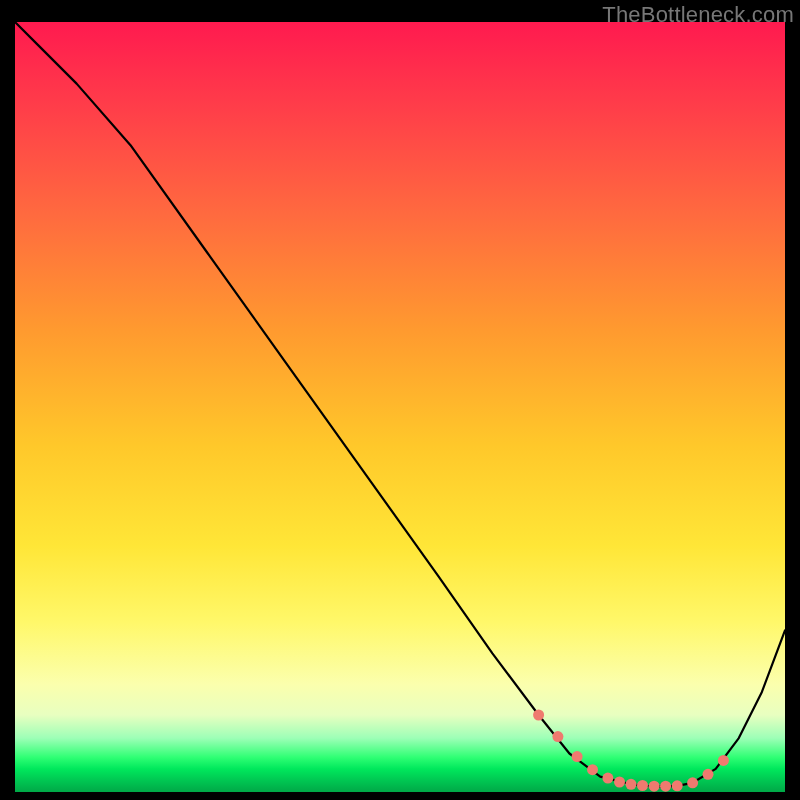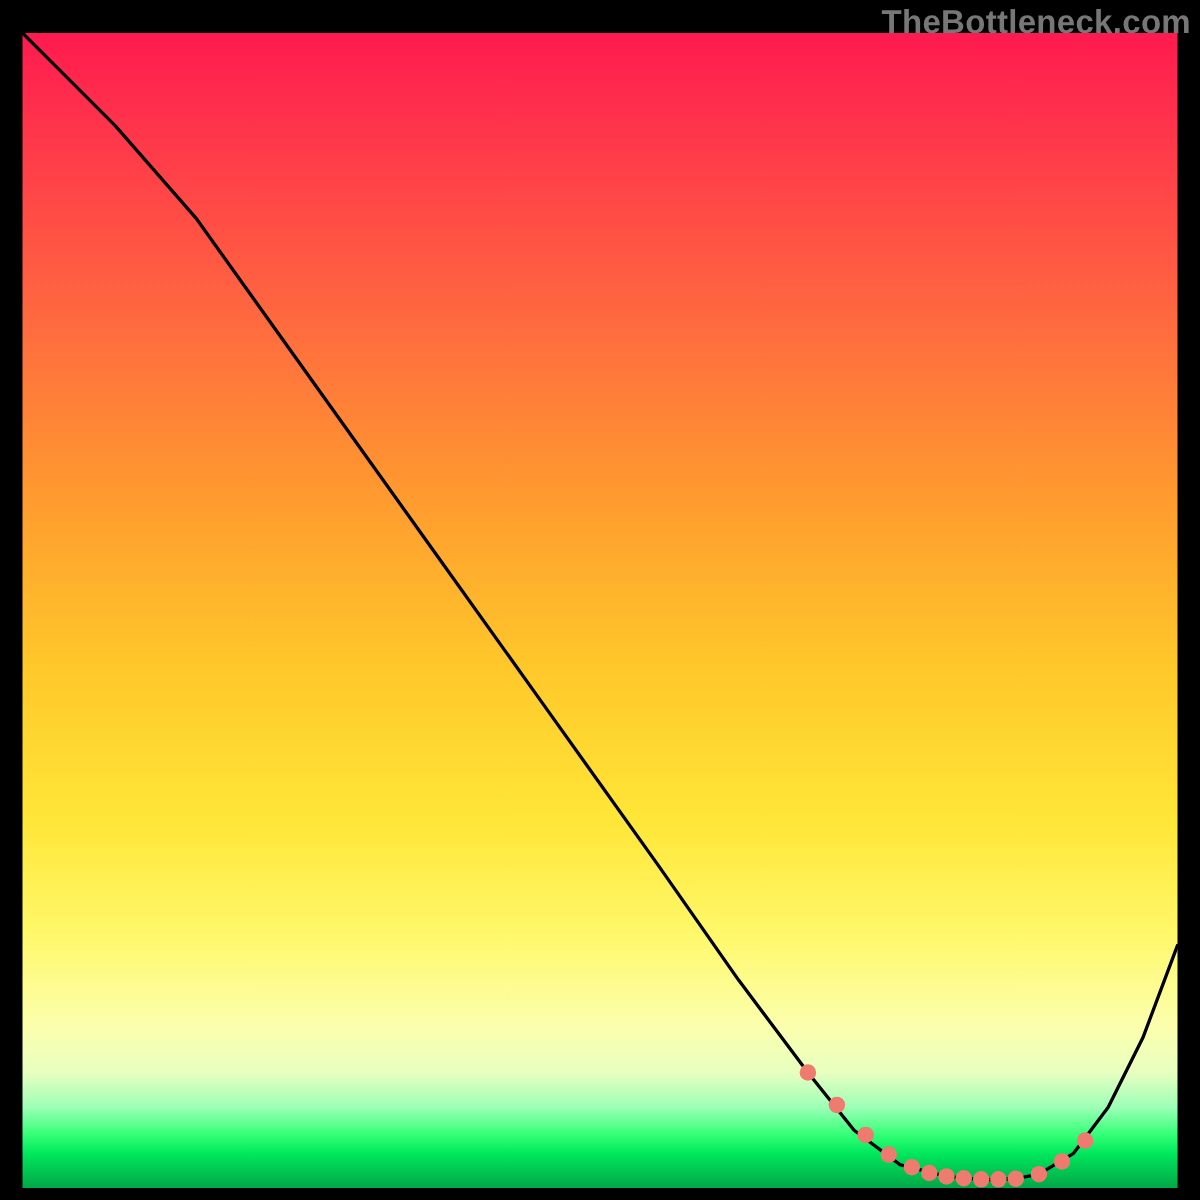--- a/index.html
+++ b/index.html
@@ -16,21 +16,21 @@
     height: 800px;
     background: #000;
   }
   .watermark {
     position: absolute;
     top: 2px;
     right: 6px;
     color: #777;
     font-family: Arial, Helvetica, sans-serif;
     font-size: 22px;
-    font-weight: 700;
+    font-weight: 400;
     letter-spacing: 0.2px;
     user-select: none;
   }
   .plot-area {
     position: absolute;
     left: 15px;
     top: 22px;
     width: 770px;
     height: 770px;
     

